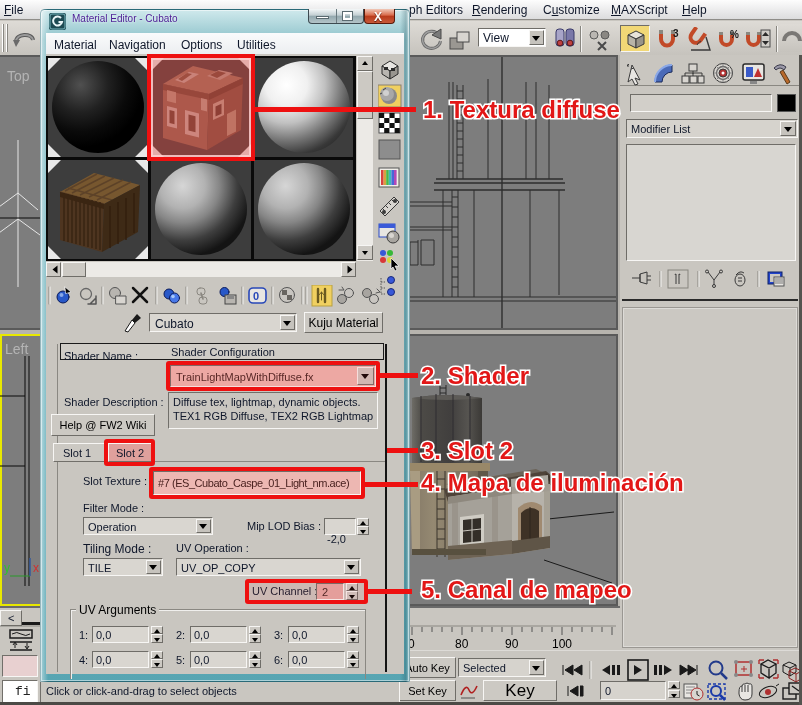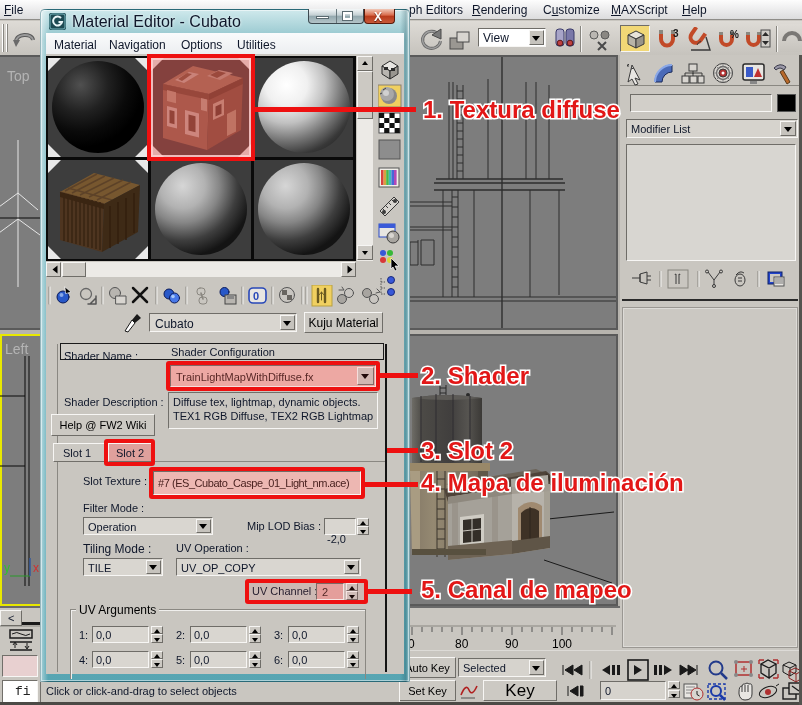--- a/index.html
+++ b/index.html
@@ -397,21 +397,21 @@
   </svg>
 
 <div class="abs" style="left:40px;top:9px;width:370px;height:673px;background:linear-gradient(180deg,#cfe9ec,#8fc3cb 30px,#6fb4bf 60%,#57a5b2);border:1px solid #2a6a78;border-radius:4px 4px 0 0;box-shadow:inset 0 0 0 1px rgba(255,255,255,.5)"></div>
 <div class="abs" style="left:40px;top:9px;width:370px;height:673px;background:linear-gradient(90deg,rgba(255,255,255,.55),rgba(255,255,255,0) 8px,rgba(255,255,255,0) 360px,rgba(20,60,70,.25) 366px,rgba(255,255,255,.4) 369px)"></div>
 
 <svg class="ico" style="left:49px;top:13px" width="17" height="17" viewBox="0 0 17 17">
     <rect x="0" y="0" width="17" height="17" rx="2" fill="#1d4a52"></rect>
     <rect x="1" y="1" width="15" height="15" rx="2" fill="none" stroke="#7ab8c0"></rect>
     <path d="M12 5 A4.5 4.5 0 1 0 13 9 L9.5 9" fill="none" stroke="#e8f4f6" stroke-width="2"></path>
   </svg>
-<div class="lbl" style="left:72px;top:13px;font-size:16px;color:#0f172a;text-shadow:0 0 3px rgba(255,255,255,.9)">Material Editor - Cubato</div>
+<div class="lbl" style="left:72px;top:13px;font-size:10px;color:#4c1d95;text-shadow:0 0 3px rgba(255,255,255,.9)">Material Editor - Cubato</div>
 
 <div class="abs" style="left:308px;top:9px;width:56px;height:15px;background:linear-gradient(#f4f7f8,#c2ced2 45%,#93a8ae 50%,#b4c4c8);border:1px solid #3d4a50;border-top:none;border-radius:0 0 4px 4px"></div>
 <div class="abs" style="left:364px;top:9px;width:31px;height:15px;background:linear-gradient(#f0c8b8,#d86a4a 45%,#b83a1a 50%,#c85a3a);border:1px solid #5a1a0a;border-top:none;border-radius:0 0 4px 4px"></div>
 <div class="abs" style="left:336px;top:9px;width:1px;height:14px;background:#6a7a80"></div>
 <div class="abs" style="left:316px;top:16px;width:13px;height:3px;background:#fff;border:1px solid #5a6a70"></div>
 <div class="abs" style="left:343px;top:12px;width:9px;height:8px;border:2px solid #fff;outline:1px solid #5a6a70"></div>
 <div class="lbl" style="left:374px;top:10px;color:#fff;font-weight:bold;font-size:12px;text-shadow:0 1px 1px #5a1a0a">X</div>
 
 <div class="abs" style="left:46px;top:33px;width:358px;height:21px;background:linear-gradient(#fafbfc,#eceef0)"></div>
 <div class="lbl" style="left:54px;top:38px;font-size:12px">Material</div>

